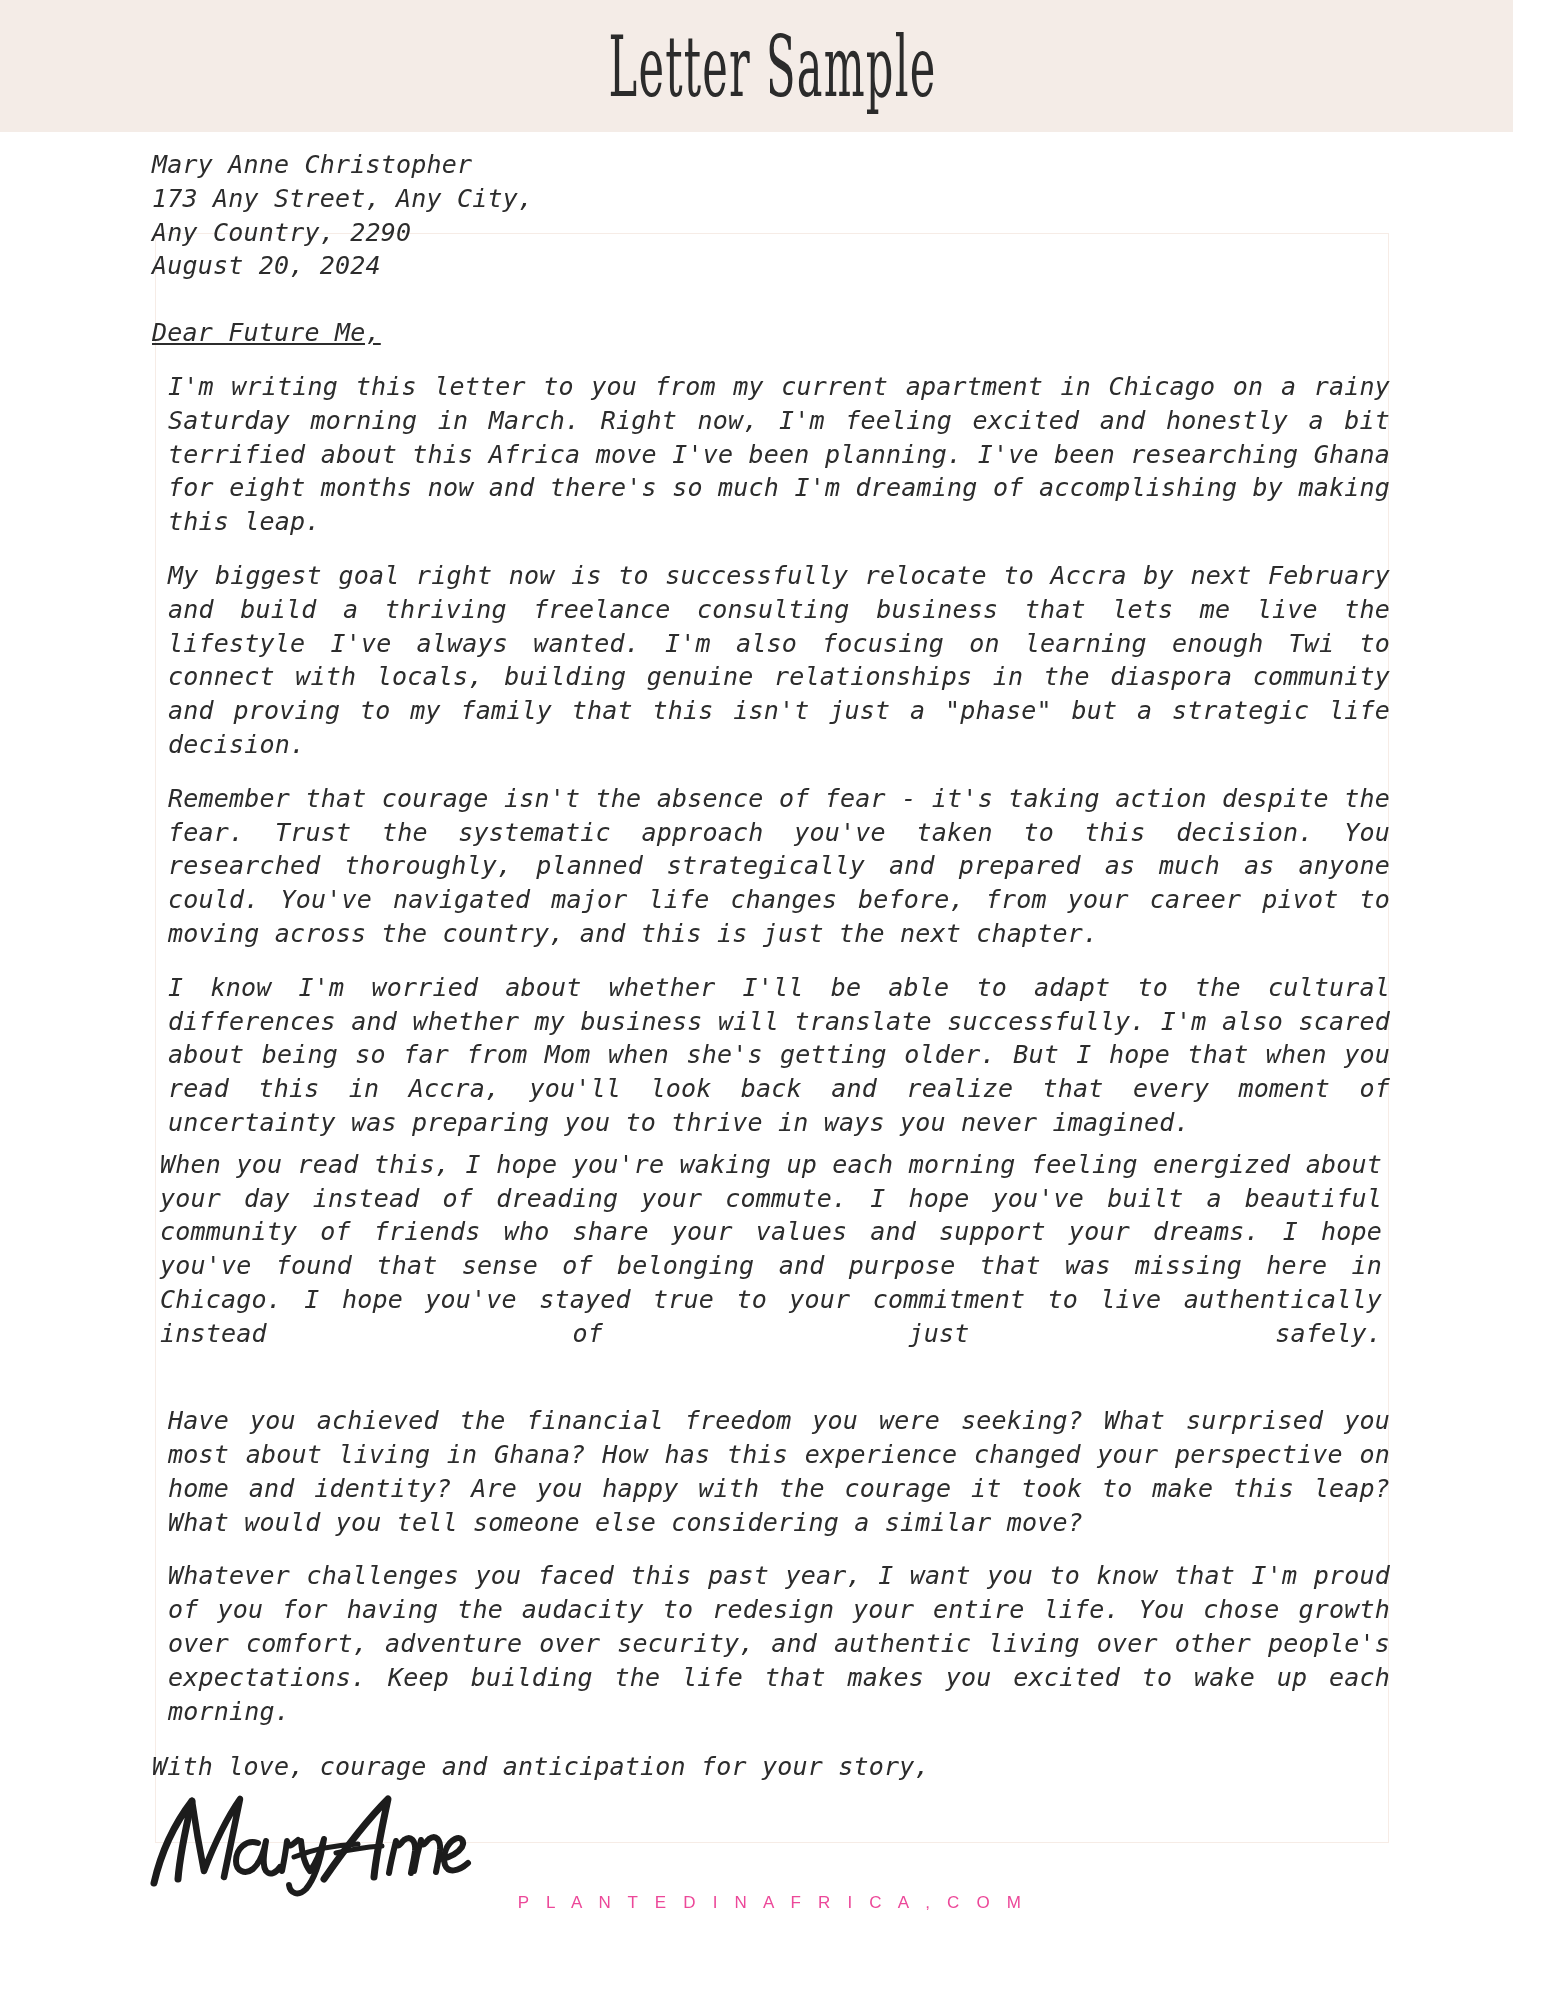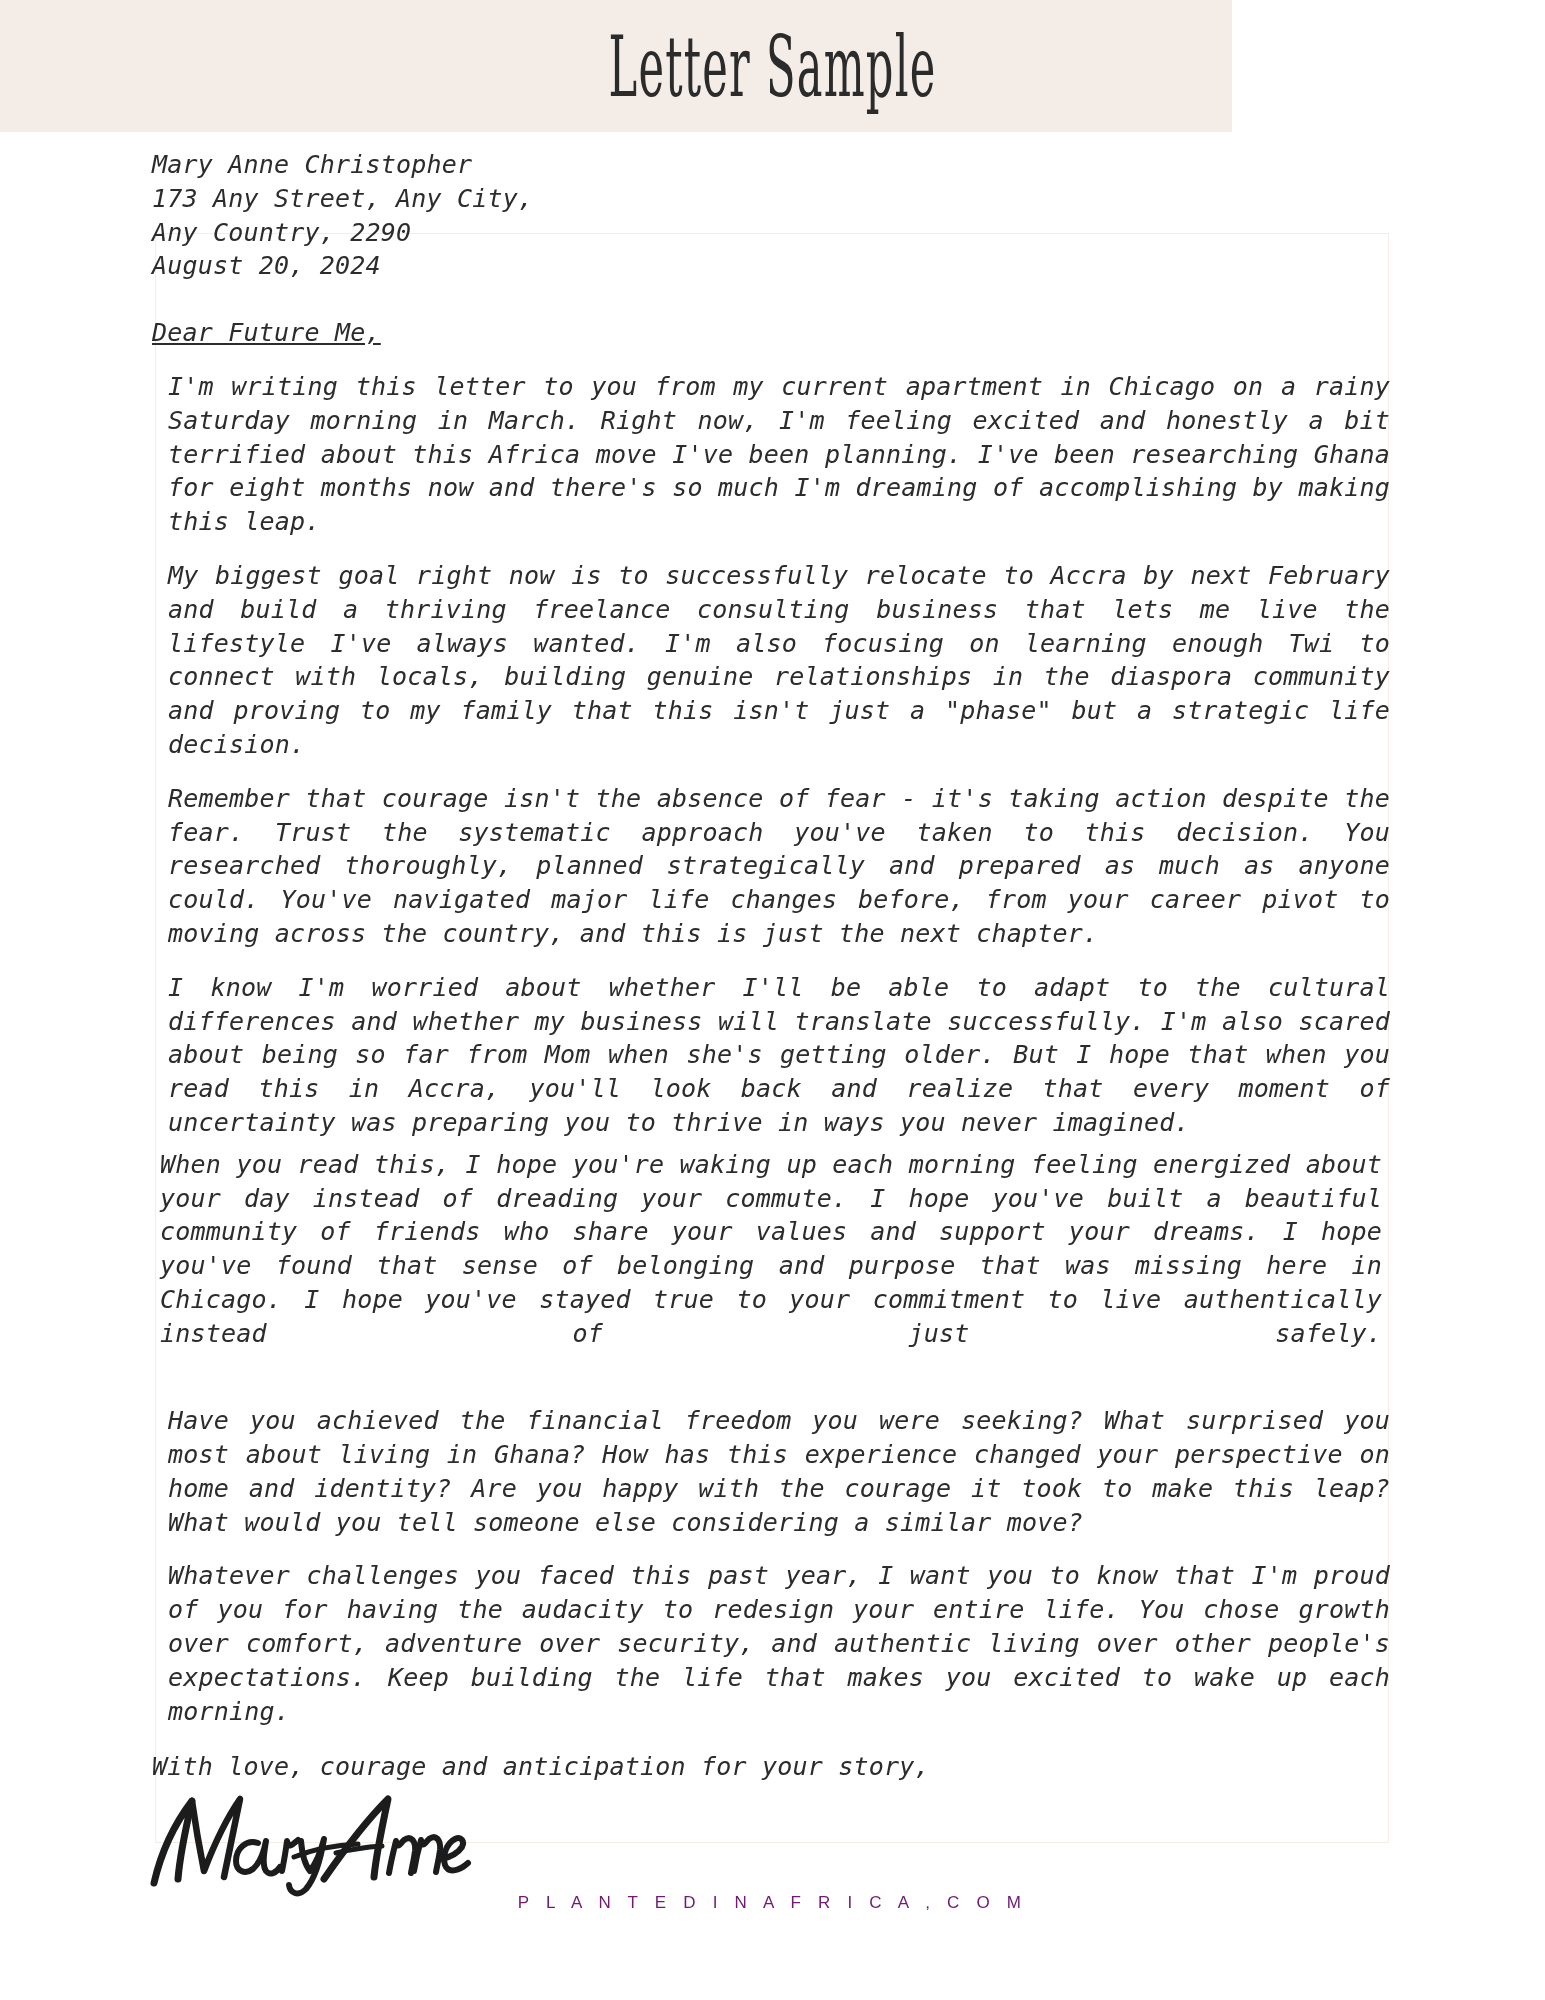--- a/index.html
+++ b/index.html
@@ -15,21 +15,21 @@
     font-family: "Liberation Sans", sans-serif;
     overflow: hidden;
     position: relative;
   }
 
   
   #header-band {
     position: absolute;
     left: 0;
     top: 0;
-    width: 1232px;
+    width: 1513px;
     height: 132px;
     background: #f4ece7;
   }
   #page-title {
     position: absolute;
     left: 0;
     top: 0;
     width: 1545px;
     height: 132px;
     display: flex;
@@ -129,21 +129,21 @@
     left: 0;
     top: 1893px;
     width: 1545px;
     text-align: center;
   }
   #footer-text {
     font-family: "Liberation Sans", sans-serif;
     font-size: 17px;
     font-weight: 300;
     letter-spacing: 6.2px;
-    color: #701a75;
+    color: #ec4899;
     text-align: center;
   }
 </style>
 </head>
 <body>
 
 <div id="header-band">
   <div id="page-title">Letter Sample</div>
 </div>
 

